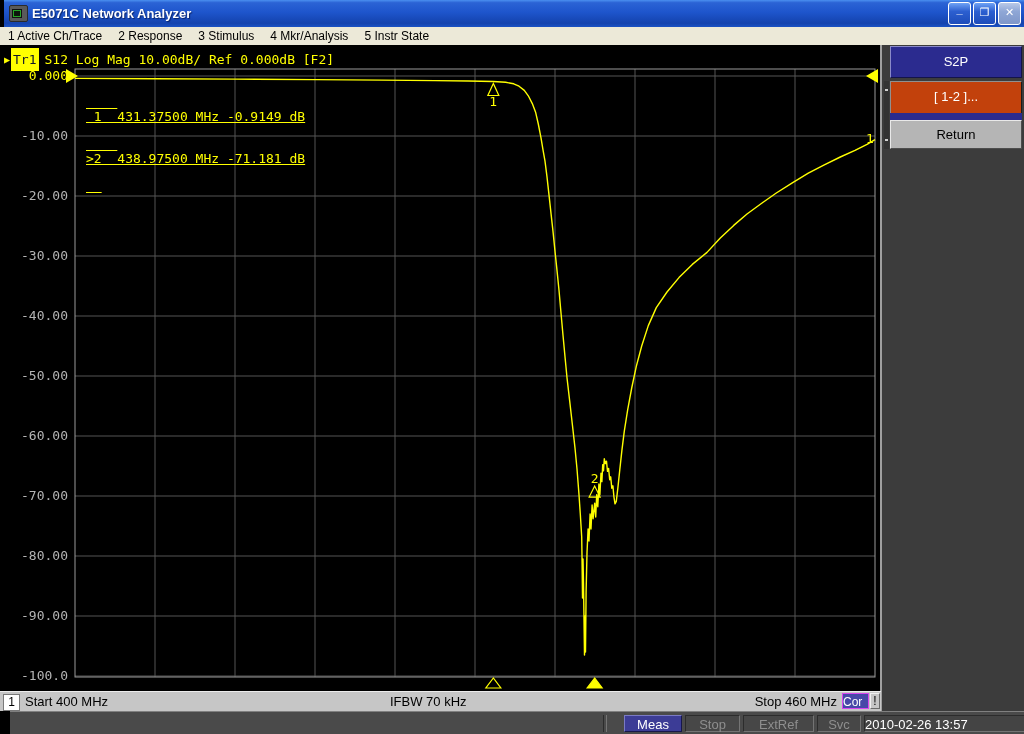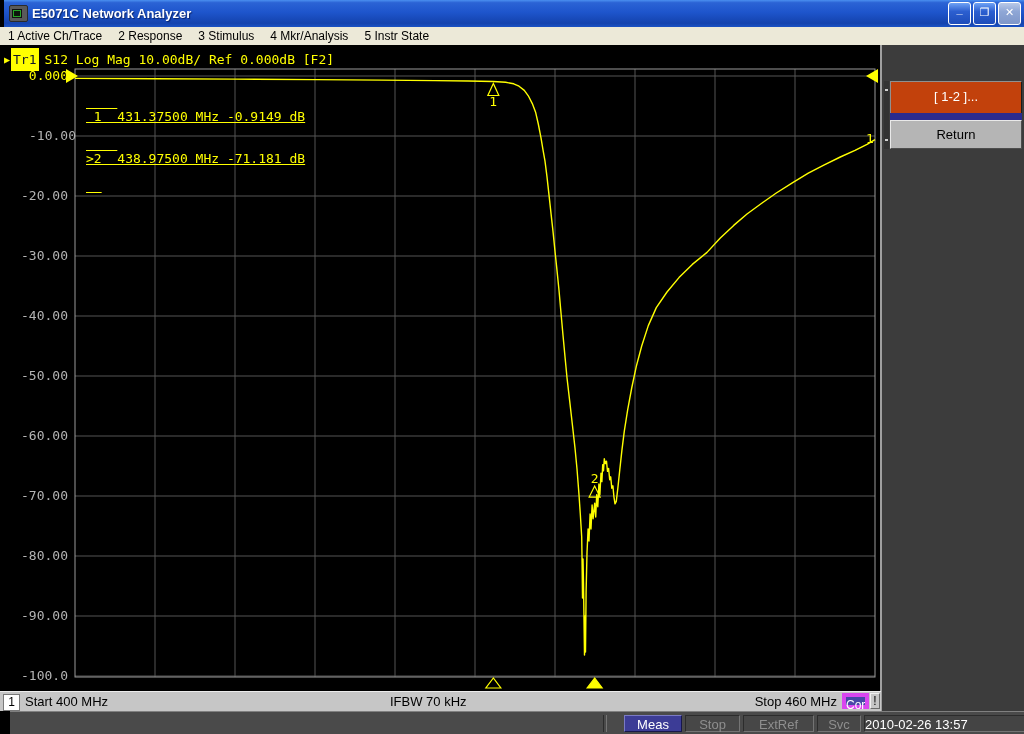--- a/index.html
+++ b/index.html
@@ -60,21 +60,21 @@
 
   
   .statusbar{position:absolute;left:0;top:691px;width:881px;height:20px;background:#c6c6c6;
     border-top:1px solid #ececec;box-sizing:border-box;font-size:13px;color:#000;}
   .chan-box{position:absolute;left:3px;top:2px;width:15px;height:15px;background:#fff;
     border:1px solid #7a7a7a;text-align:center;line-height:15px;font-size:12px;}
   .sb-start{position:absolute;left:25px;top:2px;}
   .sb-ifbw{position:absolute;left:390px;top:2px;}
   .sb-stop{position:absolute;right:44px;top:2px;}
   .sb-cor{position:absolute;right:12px;top:1px;width:27px;height:16px;background:#4848a8;
-    color:#fff;text-align:center;line-height:16px;font-size:12px;border:4px solid #d946ef;box-sizing:border-box;}
+    color:#fff;text-align:left;line-height:16px;font-size:12px;border:1px solid #d946ef;box-sizing:border-box;}
   .sb-alert{position:absolute;right:1px;top:1px;width:10px;height:16px;background:#c6c6c6;
     border:1px solid;border-color:#efefef #6a6a6a #6a6a6a #efefef;text-align:center;
     line-height:14px;font-size:12px;box-sizing:border-box;}
 
   
   .bottombar{position:absolute;left:10px;top:711px;width:1024px;height:23px;background:#4a4a4a;
     border-top:1px solid #808080;box-sizing:border-box;display:flex;align-items:center;
     justify-content:flex-end;gap:3px;padding-right:3px;font-size:13px;}
   .bb-sep{width:2px;height:17px;border-left:1px solid #2c2c2c;border-right:1px solid #747474;margin-right:14px;}
   .bb-cell{height:17px;line-height:17px;text-align:center;box-sizing:border-box;
@@ -143,34 +143,35 @@
     <span class="tr-pointer">▶</span>
     <span class="tr-chip">Tr1</span>
     <span>S12 Log Mag 10.00dB/ Ref 0.000dB [F2]</span>
   </div>
   <div class="marker-readout mono">
     <div> 1  431.37500 MHz -0.9149 dB</div>
     <div>&gt;2  438.97500 MHz -71.181 dB</div>
   </div>
   <div id="y-labels">
       <div class="y-label active" style="top: 23px;">0.000</div>
-      <div class="y-label" style="top: 83px; padding-left: 8px;">-10.00</div>
+      <div class="y-label" style="top: 83px;">-10.00</div>
       <div class="y-label" style="top: 143px;">-20.00</div>
       <div class="y-label" style="top: 203px;">-30.00</div>
       <div class="y-label" style="top: 263px;">-40.00</div>
       <div class="y-label" style="top: 323px;">-50.00</div>
       <div class="y-label" style="top: 383px;">-60.00</div>
       <div class="y-label" style="top: 443px;">-70.00</div>
       <div class="y-label" style="top: 503px;">-80.00</div>
       <div class="y-label" style="top: 563px;">-90.00</div>
       <div class="y-label" style="top: 623px;">-100.0</div>
     </div>
 </div>
 
 <div class="sidebar">
+  <div class="softkey sk-title">S2P</div>
   <div class="sk-scroll">
       <i style="top:8px"></i>
       <i style="bottom:8px"></i>
     </div>
   <div class="softkey sk-dark">[ 1-2 ]...</div>
   <div class="sk-sep"></div>
   <div class="softkey sk-light">Return</div>
 </div>
 
 <div class="statusbar">

